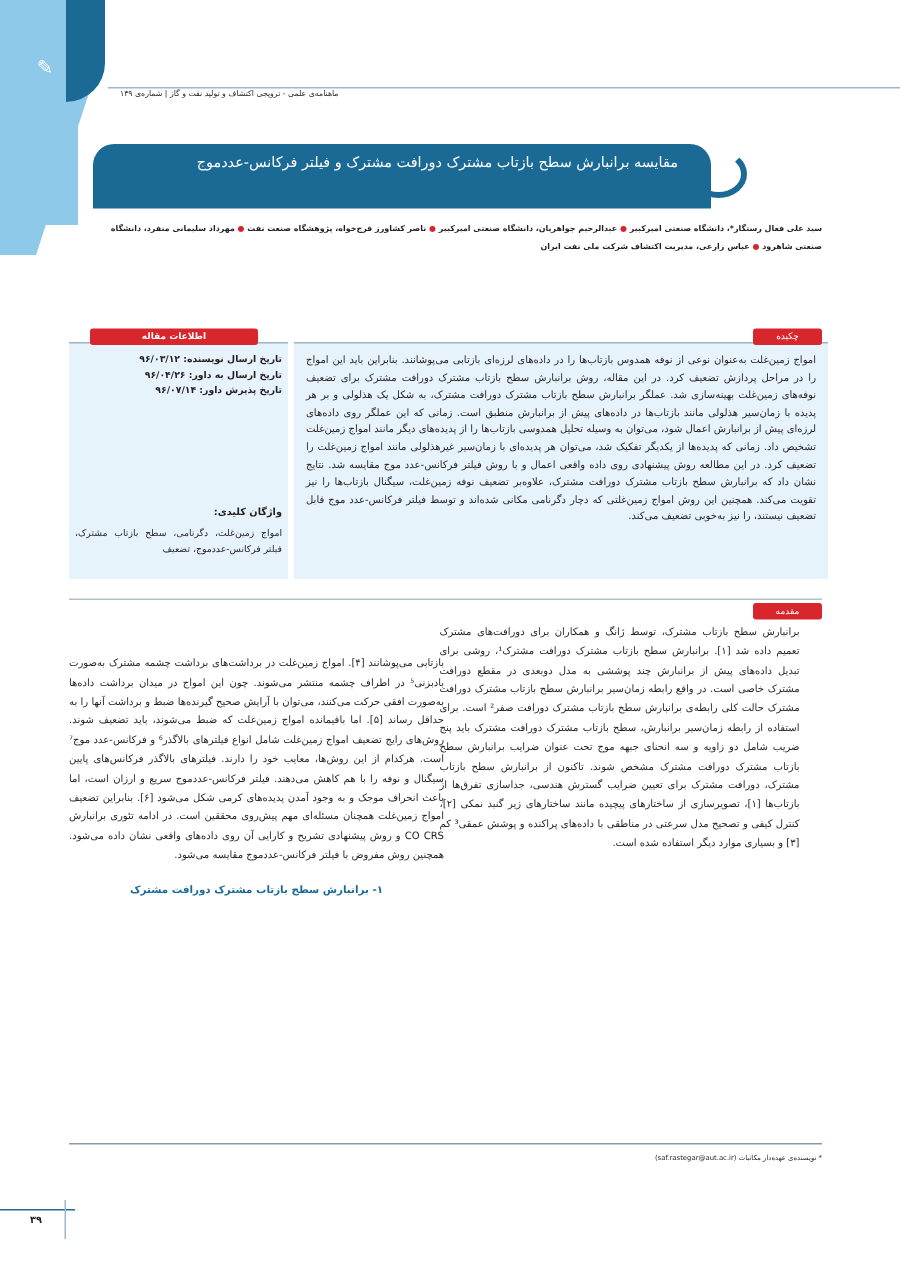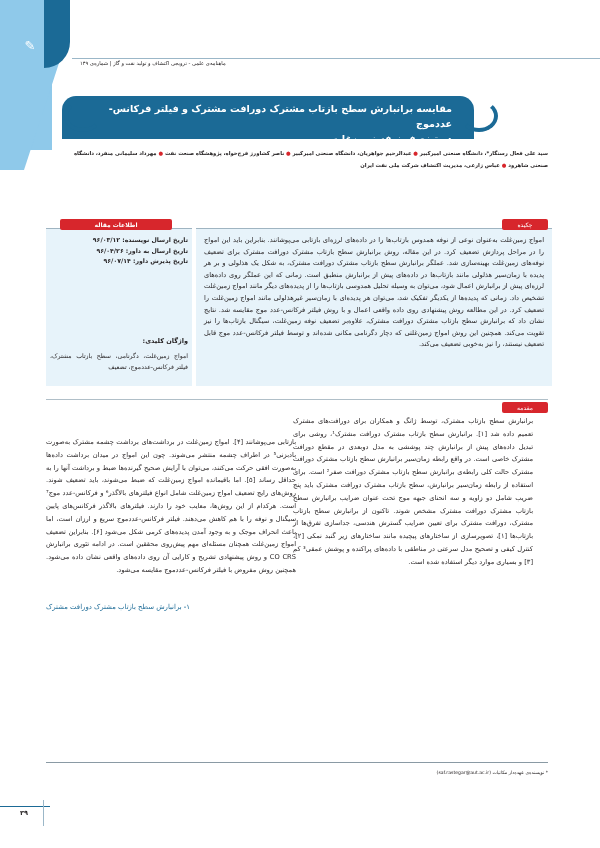--- a/index.html
+++ b/index.html
@@ -11,21 +11,21 @@
   .side-dark { position: absolute; left: 44px; top: 0; width: 26px; height: 68px; background: #1b6a96; border-bottom-right-radius: 26px; }
   .journal-icon { position: absolute; left: 22px; top: 38px; width: 16px; height: 16px; color: #ffffff; font-size: 13px; line-height: 16px; text-align: center; }
 
   .header-rule { position: absolute; left: 72px; right: 0; top: 58px; height: 1px; background: #9bb7c8; }
   .running-head { position: absolute; left: 80px; top: 60px; font-size: 5.2px; direction: rtl; color: #231f20; white-space: nowrap; }
 
   .title-banner { position: absolute; left: 62px; width: 412px; top: 96px; height: 43px; background: #1b6a96; border-radius: 14px 14px 0 0; }
   .swirl { position: absolute; top: 100px; width: 38px; height: 32px; border: 4px solid #1b6a96; border-radius: 50%; background: transparent; }
   .swirl.left { left: 64px; border-right-color: transparent; border-top-color: transparent; }
   .swirl.right { left: 460px; border-left-color: transparent; border-top-color: transparent; }
-  .title-text { position: absolute; left: 92px; width: 360px; top: 101px; direction: rtl; text-align: right; color: #ffffff; font-weight: bold; font-size: 9.6px; line-height: 15px; }
+  .title-text { position: absolute; left: 92px; width: 360px; top: 101px; direction: rtl; text-align: right; color: #ffffff; font-weight: normal; font-size: 9.6px; line-height: 15px; }
 
   .authors { position: absolute; left: 60px; width: 488px; top: 147px; direction: rtl; text-align: right; font-size: 5.3px; line-height: 12px; font-weight: bold; color: #231f20; }
   .authors .sep { color: #d7262c; }
 
   .abstract-label { position: absolute; right: 52px; top: 219px; width: 46px; height: 11px; background: #d7262c; color: #fff; font-size: 6px; text-align: center; line-height: 11px; border-radius: 2px; }
   .info-label { position: absolute; left: 60px; top: 219px; width: 112px; height: 11px; background: #d7262c; color: #fff; font-size: 6px; font-weight: bold; text-align: center; line-height: 11px; border-radius: 2px; }
 
   .abstract-box { position: absolute; left: 196px; width: 356px; top: 228px; height: 158px; background: #e7f3fa; border-top: 1px solid #9fb4c1; }
   .abstract-text { position: absolute; left: 204px; width: 340px; top: 235px; direction: rtl; text-align: justify; font-size: 6.7px; line-height: 11.6px; color: #231f20; }
 
@@ -34,21 +34,21 @@
   .keywords-title { position: absolute; left: 50px; width: 138px; top: 337px; direction: rtl; text-align: right; font-size: 6.5px; font-weight: bold; }
   .keywords-text { position: absolute; left: 50px; width: 138px; top: 350px; direction: rtl; text-align: justify; font-size: 6.2px; line-height: 11px; }
 
   .intro-label { position: absolute; right: 52px; top: 402px; width: 46px; height: 11px; background: #d7262c; color: #fff; font-size: 6px; text-align: center; line-height: 11px; border-radius: 2px; }
   .rule-top-intro { position: absolute; left: 46px; right: 52px; top: 399px; height: 1px; background: #b0bfc8; }
 
   .col { position: absolute; direction: rtl; text-align: justify; font-size: 6.7px; line-height: 12.8px; color: #231f20; }
   .col.right { left: 293px; width: 240px; top: 415px; }
   .col.left { left: 46px; width: 250px; top: 436px; }
   .col p { margin-bottom: 0; }
-  .section-heading { direction: rtl; text-align: left; color: #1b6a96; font-weight: normal; font-size: 6.9px; margin-top: 24px; }
+  .section-heading { direction: rtl; text-align: center; color: #1b6a96; font-weight: bold; font-size: 6.9px; margin-top: 10px; }
 
   .footnote-rule { position: absolute; left: 46px; right: 52px; top: 762px; height: 1px; background: #8a9aa4; }
   .footnote { position: absolute; left: 46px; width: 502px; top: 770px; direction: rtl; text-align: right; font-size: 4.6px; color: #231f20; }
 
   .page-rule { position: absolute; left: 0; width: 50px; top: 806px; height: 1px; background: #1b6a96; }
   .page-vrule { position: absolute; left: 43px; width: 1px; top: 800px; height: 26px; background: #9bb7c8; }
   .page-number { position: absolute; left: 20px; top: 809px; font-size: 6.5px; font-weight: bold; direction: rtl; text-align: center; }
 </style>
 </head>
 <body>
@@ -59,21 +59,20 @@
 <div class="journal-icon">✎</div>
 
 <div class="header-rule"></div>
 <div class="running-head">ماهنامه‌ی علمی - ترویجی اکتشاف و تولید نفت و گاز | شماره‌ی ۱۴۹</div>
 
 <div class="title-banner"></div>
 <div class="swirl left"></div>
 <div class="swirl right"></div>
 <div class="title-text">
   <div>مقایسه برانبارش سطح بازتاب مشترک دورافت مشترک و فیلتر فرکانس-عددموج</div>
-  <div>در تضعیف نوفه زمین‌غلت</div>
 </div>
 
 <div class="authors">
   <span>سید علی فعال رستگار*، دانشگاه صنعتی امیرکبیر</span>
   <span class="sep"> ● </span>
   <span>عبدالرحیم جواهریان، دانشگاه صنعتی امیرکبیر</span>
   <span class="sep"> ● </span>
   <span>ناصر کشاورز فرج‌خواه، پژوهشگاه صنعت نفت</span>
   <span class="sep"> ● </span>
   <span>مهرداد سلیمانی منفرد، دانشگاه صنعتی شاهرود</span>

